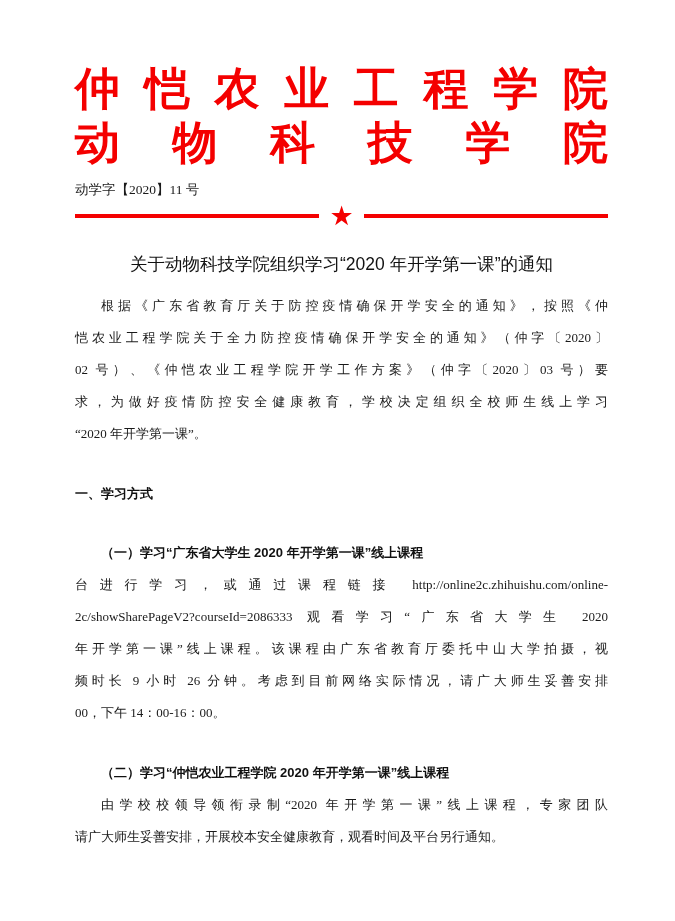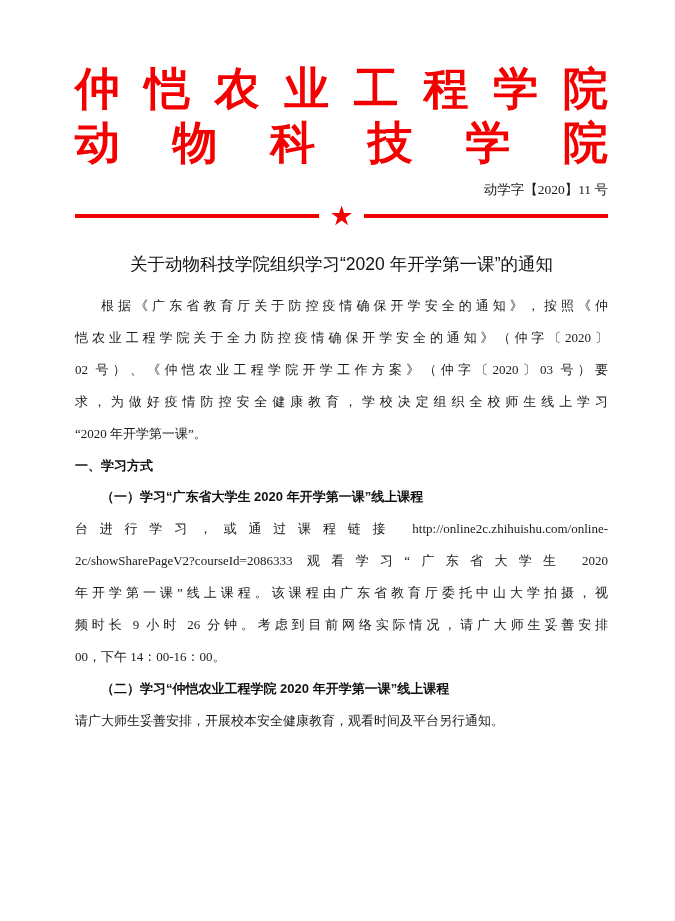--- a/index.html
+++ b/index.html
@@ -20,21 +20,21 @@
     font-family: "Liberation Sans", "DejaVu Sans", sans-serif;
     font-weight: bold;
     font-size: 45px;
     line-height: 50px;
     text-align: justify;
     text-align-last: justify;
     letter-spacing: 0;
   }
   .org-line-2 { margin-top: 4px; }
   .doc-number {
-    text-align: right;
+    text-align: left;
     font-size: 13.5px;
     line-height: 18px;
     margin-top: 13px;
     color: #1a1a1a;
   }
   .divider {
     display: flex;
     align-items: center;
     margin-top: 2px;
     height: 30px;
@@ -67,20 +67,21 @@
     font-size: 13px;
     line-height: 31.9px;
     color: #1a1a1a;
   }
   .j { text-align: justify; text-align-last: justify; }
   .indent { text-indent: 2em; }
   .heading, .subheading {
     font-family: "Liberation Sans", "DejaVu Sans", sans-serif;
     font-weight: bold;
     color: #111111;
+    margin-top: 28px;
   }
   .subheading { text-indent: 2em; }
 </style>
 </head>
 <body>
 
 <div class="page">
   <header>
     <div class="org-line org-line-1">仲恺农业工程学院</div>
     <div class="org-line org-line-2">动物科技学院</div>
@@ -101,15 +102,16 @@
     <p class="line j">求，为做好疫情防控安全健康教育，学校决定组织全校师生线上学习</p>
     <p class="line">“2020 年开学第一课”。</p>
     <p class="line heading">一、学习方式</p>
     <p class="line subheading">（一）学习“广东省大学生 2020 年开学第一课”线上课程</p>
     <p class="line j">台进行学习，或通过课程链接 http://online2c.zhihuishu.com/online-</p>
     <p class="line j">2c/showSharePageV2?courseId=2086333 观看学习“广东省大学生 2020</p>
     <p class="line j">年开学第一课”线上课程。该课程由广东省教育厅委托中山大学拍摄，视</p>
     <p class="line j">频时长 9 小时 26 分钟。考虑到目前网络实际情况，请广大师生妥善安排</p>
     <p class="line">00，下午 14：00-16：00。</p>
     <p class="line subheading">（二）学习“仲恺农业工程学院 2020 年开学第一课”线上课程</p>
+    <p class="line indent j">由学校校领导领衔录制“2020 年开学第一课”线上课程，专家团队</p>
     <p class="line">请广大师生妥善安排，开展校本安全健康教育，观看时间及平台另行通知。</p>
   </main>
 </div>
 
 </body></html>

